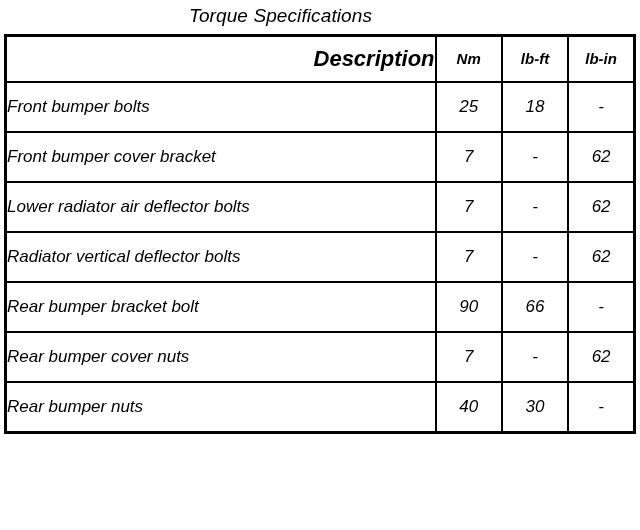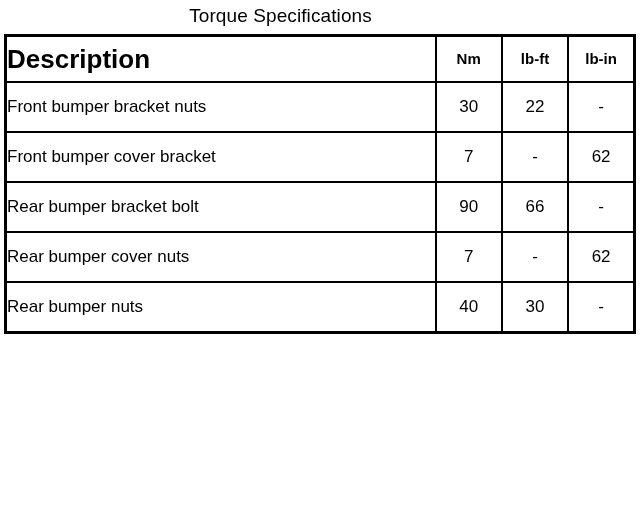--- a/index.html
+++ b/index.html
@@ -12,20 +12,21 @@
     height: 530px;
     font-family: "Liberation Sans", sans-serif;
     color: #000000;
     overflow: hidden;
   }
   .page {
     width: 561px;
     height: 530px;
     position: relative;
     box-sizing: border-box;
+    font-style: italic;
   }
   .doc-title {
     text-align: center;
     font-size: 19px;
     font-weight: normal;
     padding-top: 5px;
     padding-bottom: 7px;
     letter-spacing: 0.1px;
   }
   .table-wrap {
@@ -44,23 +45,23 @@
     vertical-align: middle;
   }
   
   table.spec tr:first-child th {
     border-top: none;
   }
   .col-desc { width: 428px; }
   .col-unit { width: 66px; }
 
   th.hdr-desc {
-    font-size: 26px;
+    font-size: 22px;
     font-weight: bold;
-    text-align: left;
+    text-align: right;
     height: 44px;
     line-height: 44px;
   }
   th.hdr-unit {
     font-size: 15px;
     font-weight: bold;
     text-align: center;
     height: 44px;
     line-height: 44px;
   }
@@ -94,27 +95,39 @@
       <thead>
         <tr>
           <th class="hdr-desc">Description</th>
           <th class="hdr-unit">Nm</th>
           <th class="hdr-unit">lb-ft</th>
           <th class="hdr-unit">lb-in</th>
         </tr>
       </thead>
       <tbody>
         <tr>
-          <td class="cell-desc">Front bumper bracket nuts</td>
-          <td class="cell-val">30</td>
-          <td class="cell-val">22</td>
+          <td class="cell-desc">Front bumper bolts</td>
+          <td class="cell-val">25</td>
+          <td class="cell-val">18</td>
           <td class="cell-val">-</td>
         </tr>
         <tr>
           <td class="cell-desc">Front bumper cover bracket</td>
+          <td class="cell-val">7</td>
+          <td class="cell-val">-</td>
+          <td class="cell-val">62</td>
+        </tr>
+        <tr>
+          <td class="cell-desc">Lower radiator air deflector bolts</td>
+          <td class="cell-val">7</td>
+          <td class="cell-val">-</td>
+          <td class="cell-val">62</td>
+        </tr>
+        <tr>
+          <td class="cell-desc">Radiator vertical deflector bolts</td>
           <td class="cell-val">7</td>
           <td class="cell-val">-</td>
           <td class="cell-val">62</td>
         </tr>
         <tr>
           <td class="cell-desc">Rear bumper bracket bolt</td>
           <td class="cell-val">90</td>
           <td class="cell-val">66</td>
           <td class="cell-val">-</td>
         </tr>

